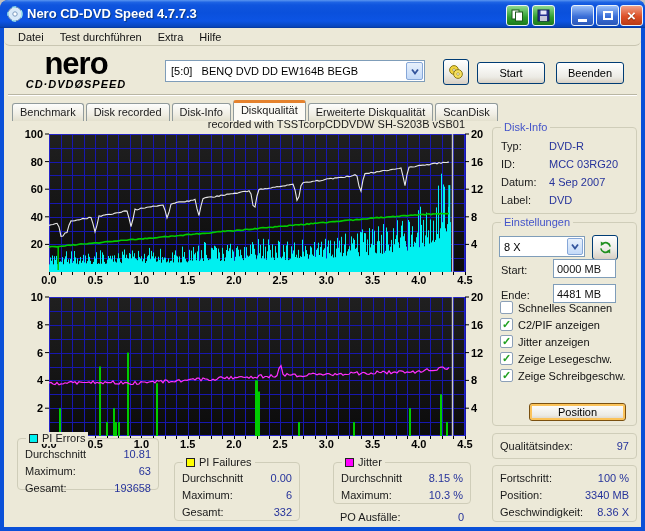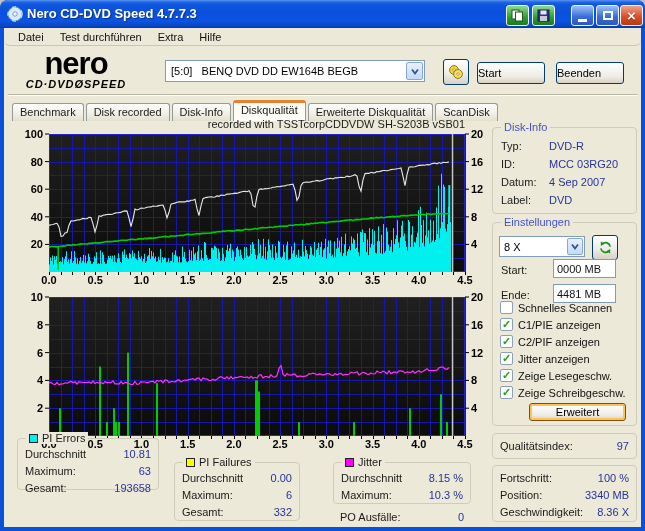--- a/index.html
+++ b/index.html
@@ -24,21 +24,21 @@
   
   .header{position:absolute;top:19px;left:0;right:0;height:49px;}
   .header .sep{position:absolute;bottom:0;left:4px;right:4px;height:2px;border-top:1px solid #B9B6A3;border-bottom:1px solid #fff;}
   .logo{position:absolute;left:12px;top:2px;width:120px;text-align:center;color:#000;}
   .logo .l1{font-size:31px;font-weight:bold;letter-spacing:-1px;line-height:30px;}
   .logo .l2{font-size:11px;font-weight:bold;font-style:italic;letter-spacing:1px;line-height:11px;}
   .combo{position:absolute;left:161px;top:13px;width:260px;height:22px;background:#fff;border:1px solid #7F9DB9;display:flex;align-items:center;}
   .combo .val{flex:1;font-size:11px;padding-left:5px;white-space:pre;overflow:hidden;}
   .combo .arrowbtn{width:17px;height:18px;margin-right:1px;border:1px solid #86A7D8;border-radius:2px;background:linear-gradient(180deg,#E8F1FC,#C4DAF8);display:flex;align-items:center;justify-content:center;}
   .iconbtn{position:absolute;width:26px;height:26px;border:1px solid #003C74;border-radius:3px;background:linear-gradient(180deg,#fff,#ECEBE5 60%,#D8D0C4);display:flex;align-items:center;justify-content:center;}
-  .xpbtn{position:absolute;height:22px;border:1px solid #003C74;border-radius:3px;background:linear-gradient(180deg,#fff,#ECEBE5 70%,#D8D0C4);font-size:11px;color:#000;line-height:20px;}
+  .xpbtn{position:absolute;height:22px;border:1px solid #003C74;border-radius:3px;background:linear-gradient(180deg,#fff,#ECEBE5 70%,#D8D0C4);font-size:11px;color:#000;text-align:center;line-height:20px;}
   
   .tabs{position:absolute;top:72px;left:8px;height:21px;display:flex;align-items:flex-end;}
   .tab{height:18px;border:1px solid #919B9C;border-bottom:none;border-radius:3px 3px 0 0;background:linear-gradient(180deg,#FDFDFC,#F0EEE4 60%,#E3E0CE);font-size:11px;color:#1a1a1a;padding:2px 7px 0 7px;margin-right:2px;white-space:nowrap;}
   .tab.active{height:21px;background:#FCFBF6;border-top:3px solid #E5822D;padding-top:1px;font-weight:normal;}
   
   .chart-svg{position:absolute;left:0;}
   
   .group{position:absolute;border:1px solid #CFCDB9;border-radius:4px;}
   .gcap{position:absolute;top:-7px;left:8px;background:#ECE9D8;padding:0 3px;font-size:11px;}
   .gcap.blue{color:#4353C9;}
@@ -859,40 +859,36 @@
       <input class="tbox" style="left: 60px; top: 36px;" value="0000 MB">
       <span class="field" style="left:8px;top:66px;">Ende:</span>
       <input class="tbox" style="left: 60px; top: 61px;" value="4481 MB">
       <div class="cbstack">
         <div class="cb">
             <span class="box"></span>
             <span>Schnelles Scannen</span>
           </div>
         <div class="cb">
             <span class="box on"></span>
-            <span>C1/PIE anzeigen</span>
-          </div>
-        <div class="cb">
-            <span class="box on"></span>
             <span>C2/PIF anzeigen</span>
           </div>
         <div class="cb">
             <span class="box on"></span>
             <span>Jitter anzeigen</span>
           </div>
         <div class="cb">
             <span class="box on"></span>
             <span>Zeige Lesegeschw.</span>
           </div>
         <div class="cb">
             <span class="box on"></span>
             <span>Zeige Schreibgeschw.</span>
           </div>
       </div>
-      <div class="advbtn">Erweitert</div>
+      <div class="advbtn">Position</div>
     </div>
 
     <div class="group" style="left:488px;top:405px;width:145px;height:26px;">
       <div class="statrow" style="height:24px;justify-content:space-between;">
           <span class="lab">Qualitätsindex:</span>
           <span class="val">97</span>
         </div>
     </div>
 
     <div class="group" style="left:488px;top:437px;width:145px;height:57px;">

